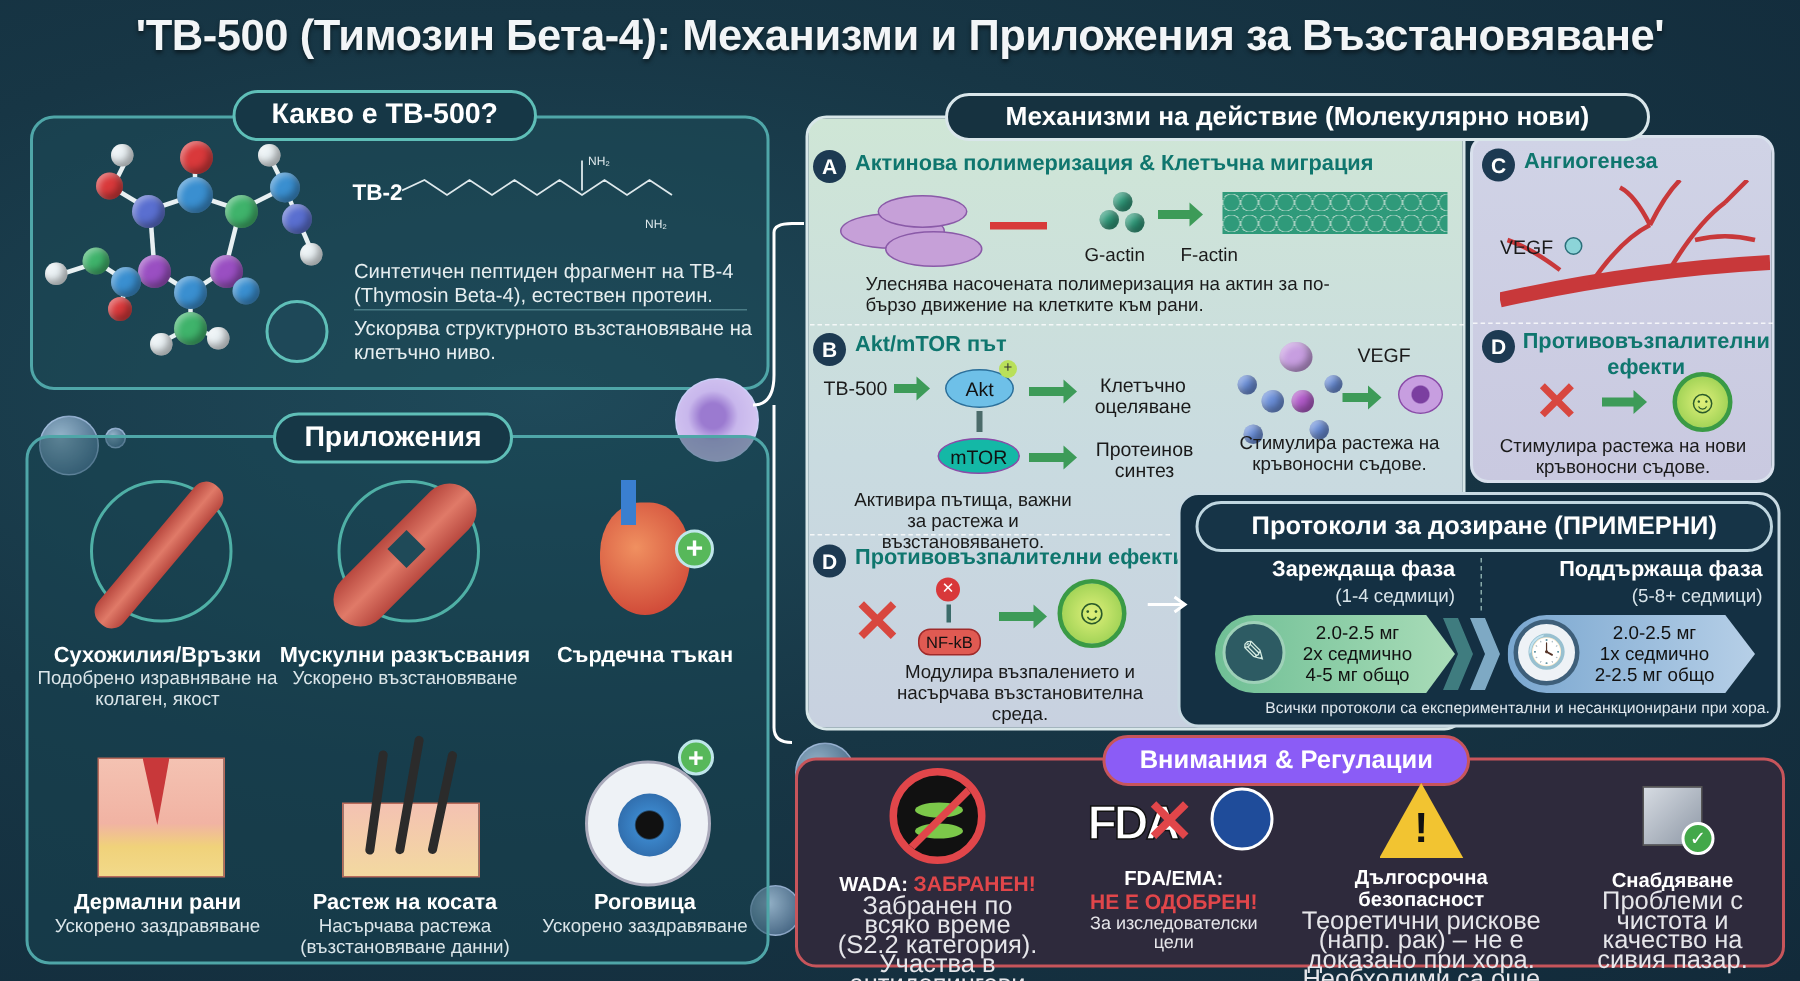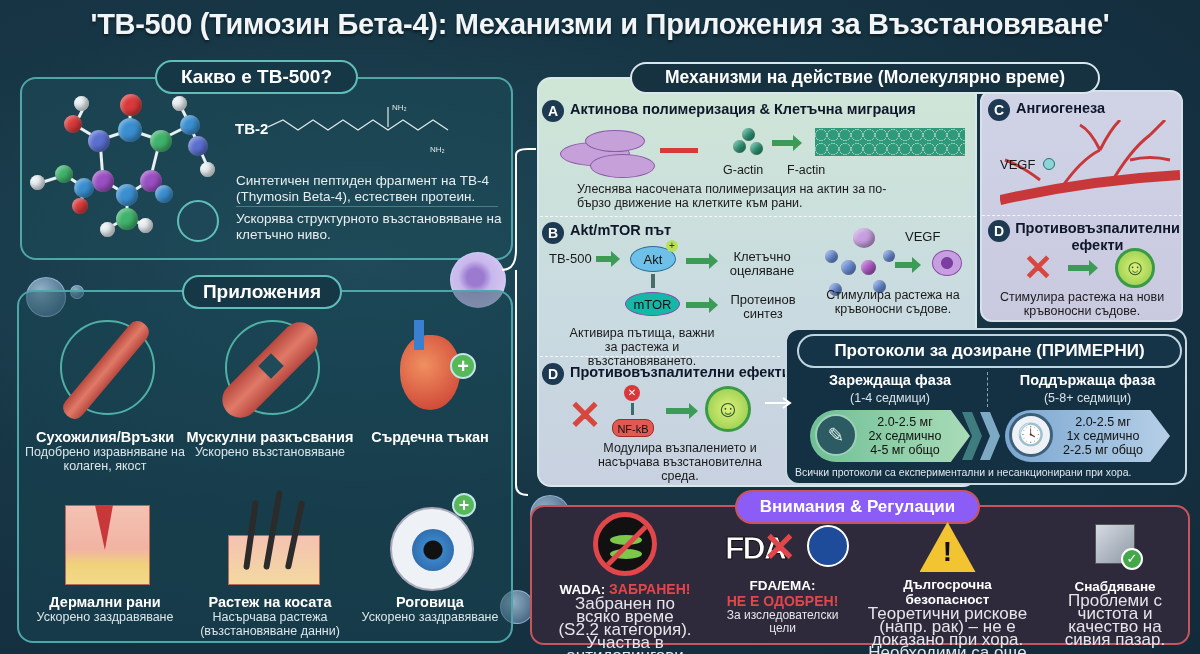--- a/index.html
+++ b/index.html
@@ -20,30 +20,30 @@
 #apps-pill{left:182px;top:275px;width:160px;height:34px;font-size:19px;line-height:29px}
 .app{position:absolute;width:170px;text-align:center}
 .app .ic{width:120px;height:110px;margin:0 auto;position:relative}
 .app .nm{font-weight:bold;font-size:14.5px;color:#fff;margin-top:4px}
 .app .ds{font-size:12.5px;color:#dbe6ea;line-height:14px}
 
 #mech{left:537px;top:77px;width:440px;height:410px;background:linear-gradient(180deg,#cfe6d6 0%,#c9dbe0 55%,#c8d1e0 100%);border:2px solid #d8e7e9;border-radius:14px}
 #mech-pill{left:630px;top:62px;width:470px;height:32px;font-size:17.5px;line-height:27px;background:#163240;border-color:#d9e6ea}
 #mech-right{left:980px;top:90px;width:203px;height:232px;background:linear-gradient(180deg,#d0d3e6,#c9c9e0);border:2px solid #d8e0ec;border-radius:12px}
 .letter{position:absolute;width:22px;height:22px;border-radius:50%;background:#1d3a52;color:#fff;font-weight:bold;font-size:14px;line-height:22px;text-align:center}
-.mh{position:absolute;font-weight:bold;font-size:14.5px;color:#0f172a}
+.mh{position:absolute;font-weight:bold;font-size:14.5px;color:#0f766e}
 .mt{position:absolute;color:#1a1a1a;font-size:12.5px;line-height:14px}
 .dash{position:absolute;border-top:1.5px dashed #fff;opacity:.8}
 .node{position:absolute;border-radius:50%;text-align:center;color:#111;font-size:13px}
 .arrow-g{position:absolute;height:6px;background:#3d9b58}
 .arrow-g::after{content:"";position:absolute;right:-8px;top:-5px;border-left:9px solid #3d9b58;border-top:8px solid transparent;border-bottom:8px solid transparent}
 
 #proto{left:785px;top:328px;width:402px;height:157px;background:#143043;border:2px solid #c8d9e2;border-radius:14px}
 #proto-pill{left:797px;top:334px;width:385px;height:34px;font-size:17px;line-height:29px;background:#163447;border-color:#bfd6e0}
-.ph{position:absolute;text-align:center;color:#fff}
+.ph{position:absolute;text-align:right;color:#fff}
 .ph b{display:block;font-size:14.5px}
 .ph span{font-size:12.5px;color:#d8e4ea}
 .parr{position:absolute;height:52px}
 .ptxt{position:absolute;text-align:center;color:#111;font-size:12.5px;line-height:14px}
 
 #caut{left:530px;top:505px;width:660px;height:140px;background:#2e2a3c;border:2.5px solid #c7555b;border-radius:14px}
 #caut-pill{left:735px;top:490px;width:245px;height:34px;font-size:17px;line-height:29px;background:#8b5cf6;border-color:#c7555b}
 .ci{position:absolute;text-align:center}
 .ci .h{font-weight:bold;font-size:13.5px;color:#fff;line-height:15px}
 .ci .r{font-weight:bold;font-size:14px;color:#e1464a}
@@ -180,21 +180,21 @@
     <div style="position:absolute;left:20px;top:22px;width:84px;height:84px;border-radius:50%;background:#eef2f6;border:2px solid #aab"></div>
     <div style="position:absolute;left:42px;top:44px;width:42px;height:42px;border-radius:50%;background:radial-gradient(circle,#111 30%,#3a84c8 34%,#2a5e9a 100%)"></div>
     <div style="position:absolute;left:82px;top:8px;width:24px;height:24px;border-radius:50%;background:#57b85a;border:2px solid #bfe6ea;color:#fff;font-weight:bold;text-align:center;line-height:20px;font-size:18px">+</div>
   </div>
   <div class="nm">Роговица</div>
   <div class="ds">Ускорено заздравяване</div>
 </div>
 
 <div class="panel" id="mech"></div>
 <div class="panel" id="mech-right"></div>
-<div class="pill" id="mech-pill">Механизми на действие (Молекулярно време)</div>
+<div class="pill" id="mech-pill">Механизми на действие (Молекулярно нови)</div>
 
 <div class="letter" style="left:542px;top:100px">A</div>
 <div class="mh" style="left:570px;top:101px">Актинова полимеризация &amp; Клетъчна миграция</div>
 <div style="position:absolute;left:560px;top:130px;width:120px;height:50px">
   <div style="position:absolute;left:0;top:12px;width:70px;height:24px;background:#c6a0d8;border:1px solid #8a5aa8;border-radius:50%"></div>
   <div style="position:absolute;left:25px;top:0;width:60px;height:22px;background:#c6a0d8;border:1px solid #8a5aa8;border-radius:50%"></div>
   <div style="position:absolute;left:30px;top:24px;width:65px;height:24px;background:#c6a0d8;border:1px solid #8a5aa8;border-radius:50%"></div>
 </div>
 <div style="position:absolute;left:660px;top:148px;width:38px;height:5px;background:#d83a3a"></div>
 <div style="position:absolute;left:730px;top:128px;width:40px;height:30px">
@@ -287,21 +287,21 @@
 </div>
 <div style="position:absolute;left:962px;top:412px;width:20px;height:48px;background:#3f7c7f;clip-path:polygon(0 0,50% 0,100% 50%,50% 100%,0 100%,50% 50%)"></div>
 <div style="position:absolute;left:980px;top:412px;width:20px;height:48px;background:#7ea9c4;clip-path:polygon(0 0,50% 0,100% 50%,50% 100%,0 100%,50% 50%)"></div>
 <div class="parr" style="left:1005px;top:410px;width:165px;background:linear-gradient(90deg,#7aa7d0,#b6cfe7);clip-path:polygon(0 0,88% 0,100% 50%,88% 100%,0 100%);border-radius:26px 0 0 26px"></div>
 <div style="position:absolute;left:1009px;top:413px;width:44px;height:44px;border-radius:50%;background:#eef2f6;border:3px solid #3e5f7a;text-align:center;line-height:38px;font-size:22px;color:#222">🕓</div>
 <div class="ptxt" style="left:1053px;top:415px;width:100px">
   <div>2.0-2.5 мг</div>
   <div>1x седмично</div>
   <div>2-2.5 мг общо</div>
 </div>
-<div style="position:absolute;left:795px;top:466px;width:385px;text-align:left;font-size:10.5px;color:#e0e8ee">Всички протоколи са експериментални и несанкционирани при хора.</div>
+<div style="position:absolute;left:795px;top:466px;width:385px;text-align:right;font-size:10.5px;color:#e0e8ee">Всички протоколи са експериментални и несанкционирани при хора.</div>
 
 <div class="panel" id="caut"></div>
 <div class="pill" id="caut-pill">Внимания &amp; Регулации</div>
 
 <div class="ci" style="left:555px;top:512px;width:140px">
   <div style="width:64px;height:64px;margin:0 auto 6px;border-radius:50%;background:#111;border:5px solid #e1464a;position:relative;overflow:hidden">
     <div style="position:absolute;left:12px;top:18px;width:32px;height:10px;border-radius:50%;background:#7cc84a"></div>
     <div style="position:absolute;left:12px;top:32px;width:32px;height:10px;border-radius:50%;background:#7cc84a"></div>
     <div style="position:absolute;left:-5px;top:25px;width:70px;height:5px;background:#e1464a;transform:rotate(-45deg)"></div>
   </div>

